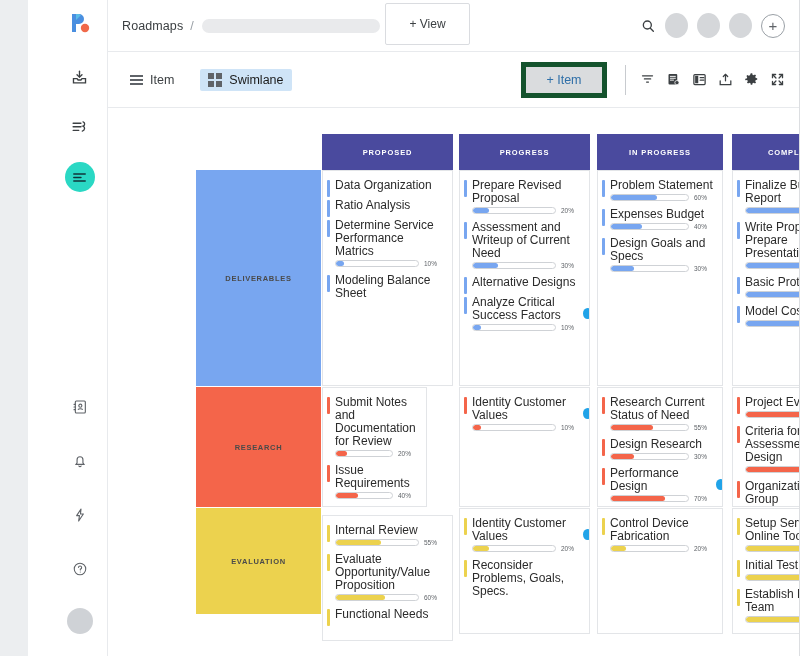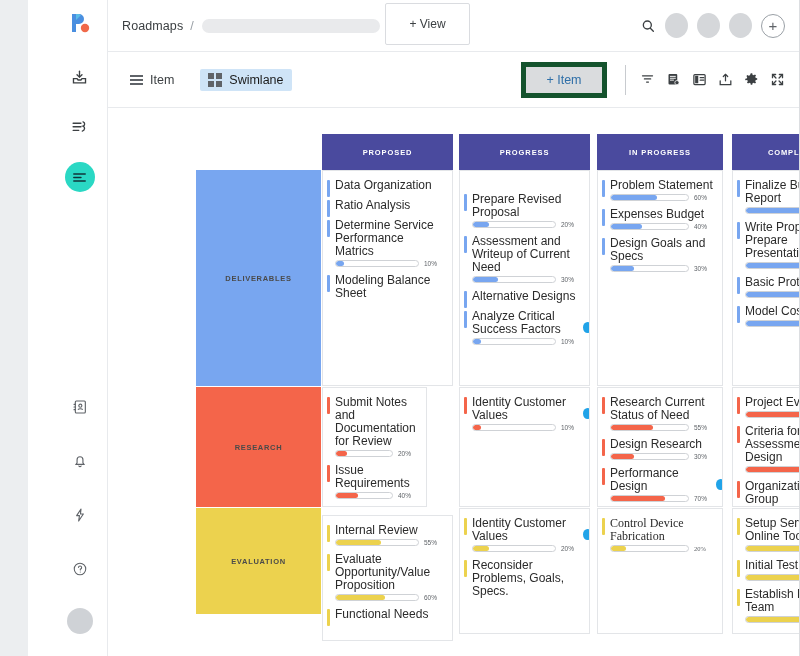--- a/index.html
+++ b/index.html
@@ -291,21 +291,21 @@
                 <div class="fill" style="width: 10%; background: rgb(120, 166, 240);"></div>
               </div>
               <span class="pct">10%</span>
             </div>
           </div>
           <div class="card">
             <div class="bar" style="background: rgb(120, 166, 240);"></div>
             <div class="ttl">Modeling Balance Sheet</div>
           </div>
         </div>
-        <div class="cell" style="left: 351px; top: 62px; width: 131px; height: 216px; padding-top: 20px;">
+        <div class="cell" style="left: 351px; top: 62px; width: 131px; height: 216px; padding-top: 6px;">
           <div class="card">
             <div class="bar" style="background: rgb(120, 166, 240);"></div>
             <div class="ttl">Prepare Revised Proposal</div>
             <div class="prog">
               <div class="track">
                 <div class="fill" style="width: 20%; background: rgb(120, 166, 240);"></div>
               </div>
               <span class="pct">20%</span>
             </div>
           </div>
@@ -540,21 +540,21 @@
               </div>
               <span class="pct">20%</span>
             </div>
             <div class="dot" style="top: 14px;"></div>
           </div>
           <div class="card">
             <div class="bar" style="background: rgb(236, 210, 78);"></div>
             <div class="ttl">Reconsider Problems, Goals, Specs.</div>
           </div>
         </div>
-        <div class="cell" style="left: 489px; top: 400px; width: 126px; height: 126px; padding-top: 6px; font-family: Liberation Serif, serif;">
+        <div class="cell" style="left: 489px; top: 400px; width: 126px; height: 126px; padding-top: 6px;">
           <div class="card">
             <div class="bar" style="background: rgb(236, 210, 78);"></div>
             <div class="ttl">Control Device Fabrication</div>
             <div class="prog">
               <div class="track">
                 <div class="fill" style="width: 20%; background: rgb(236, 210, 78);"></div>
               </div>
               <span class="pct">20%</span>
             </div>
           </div>

